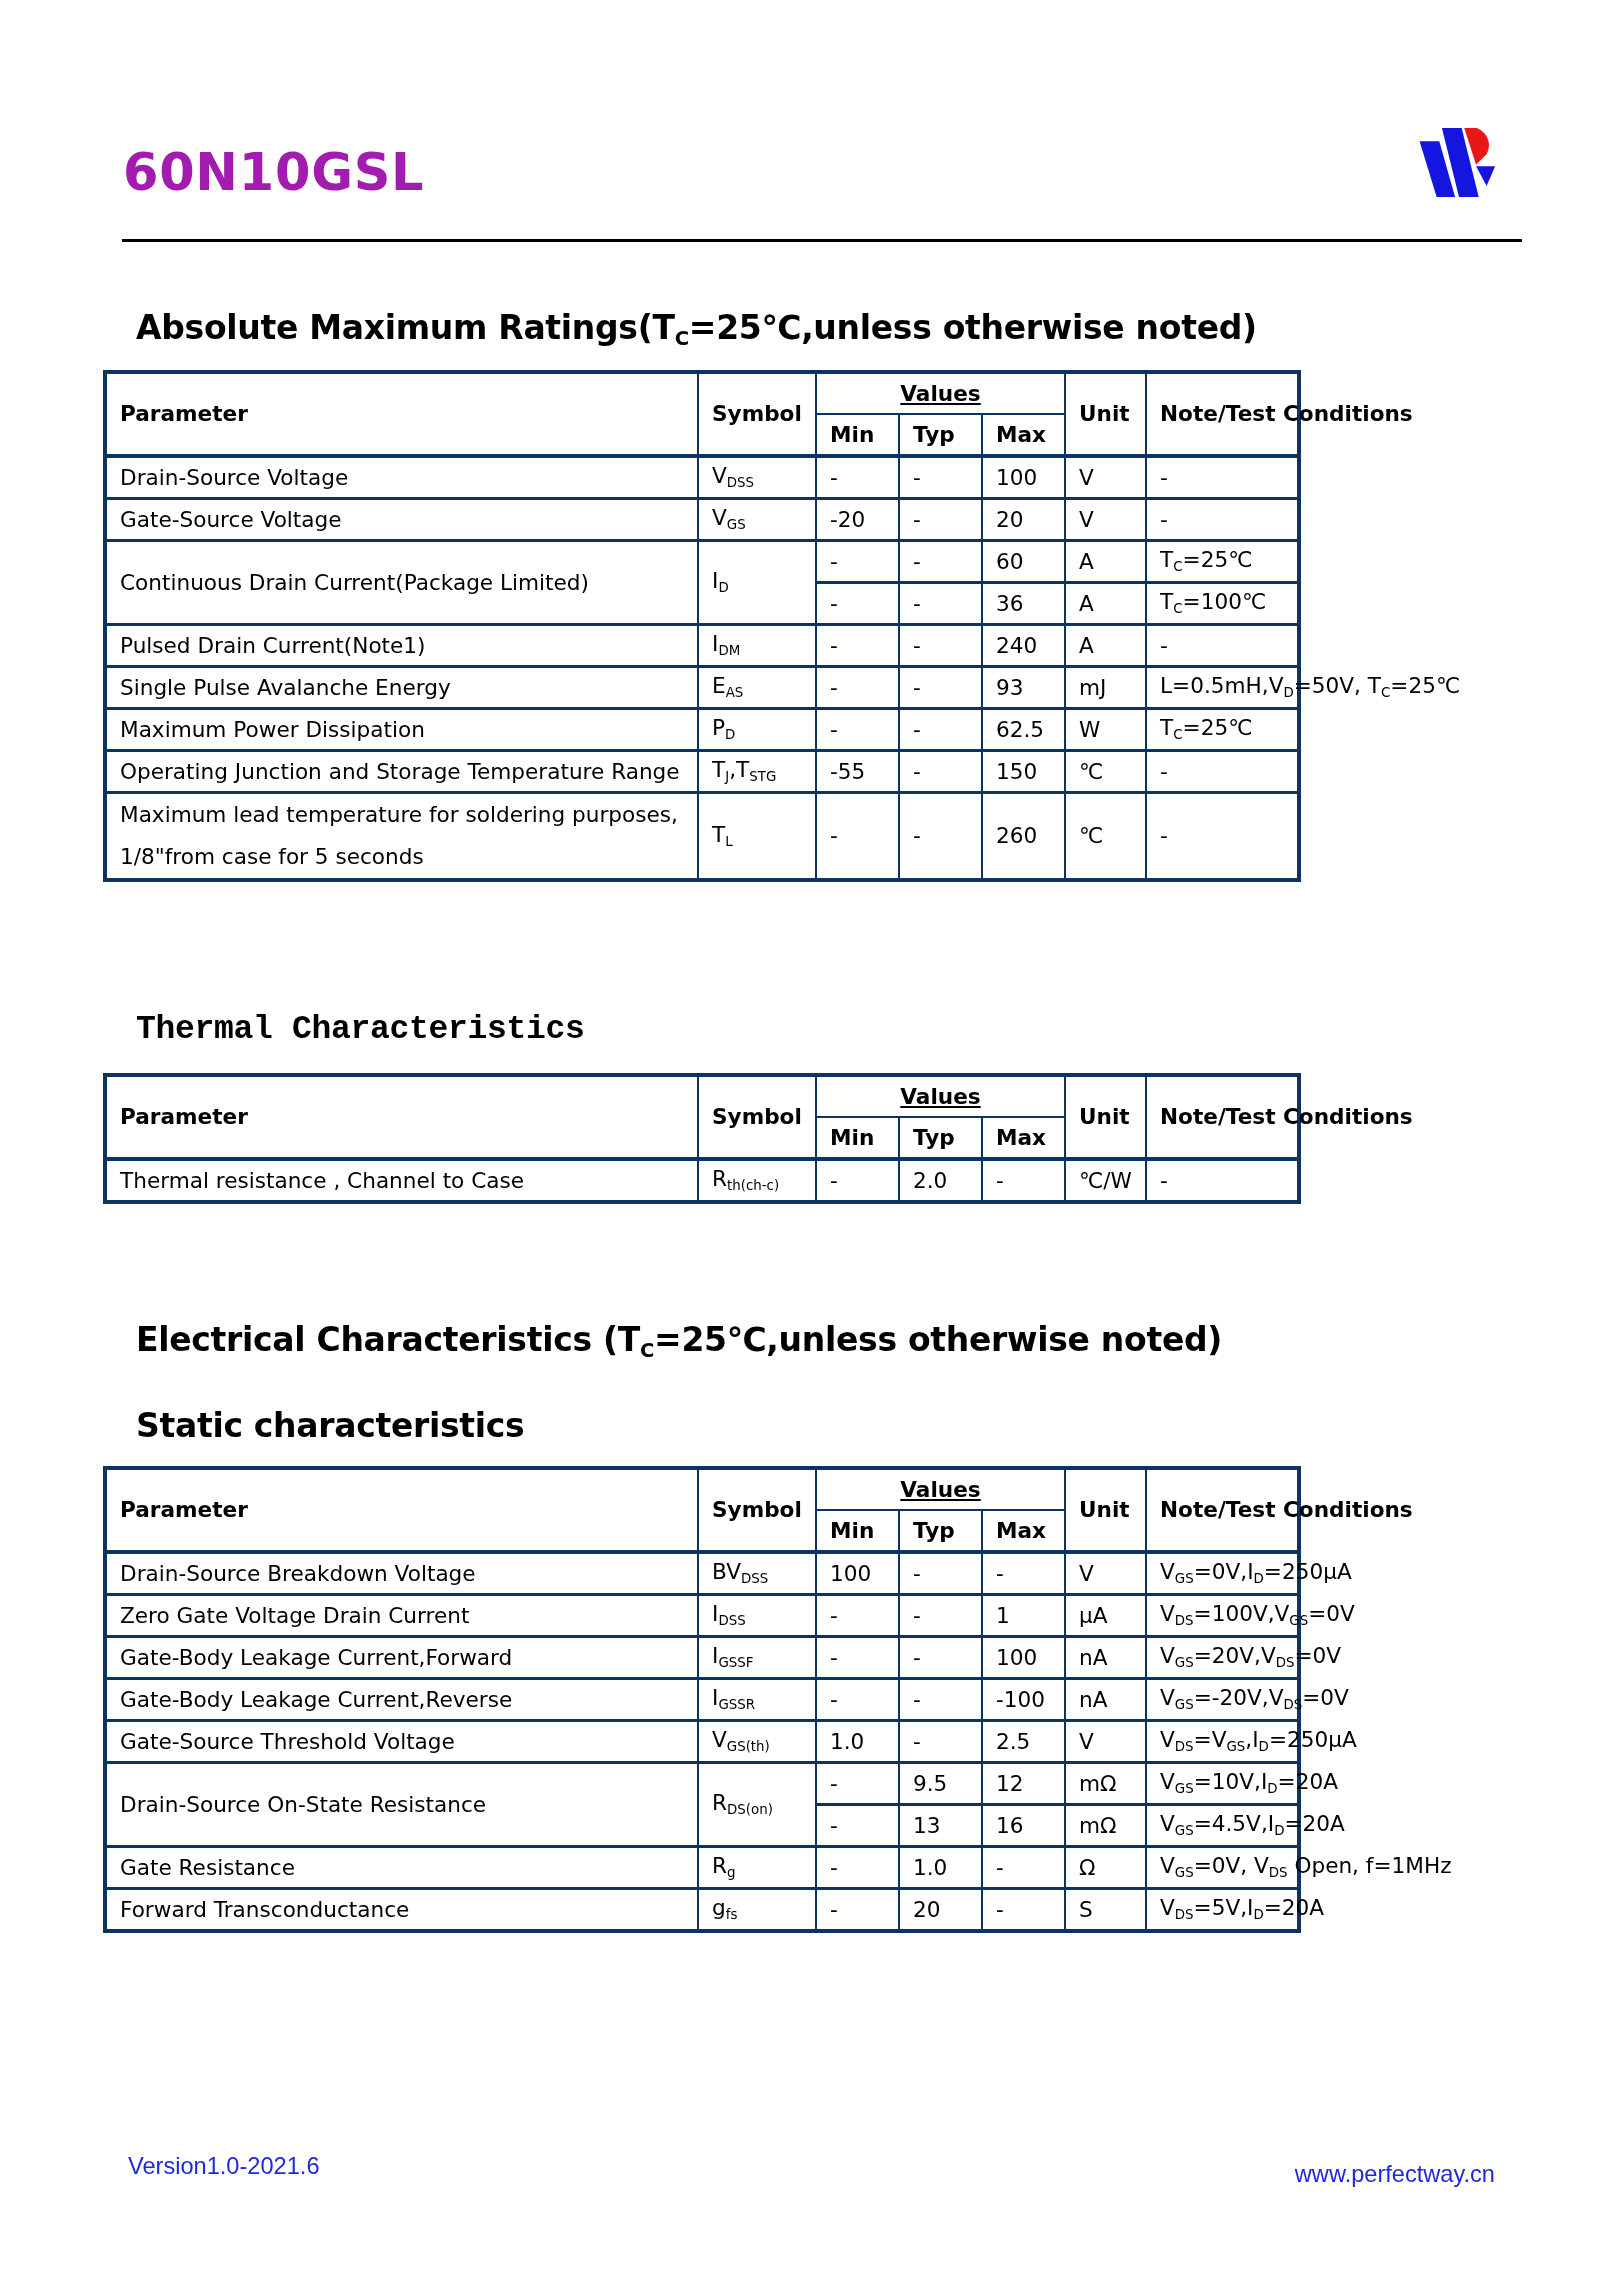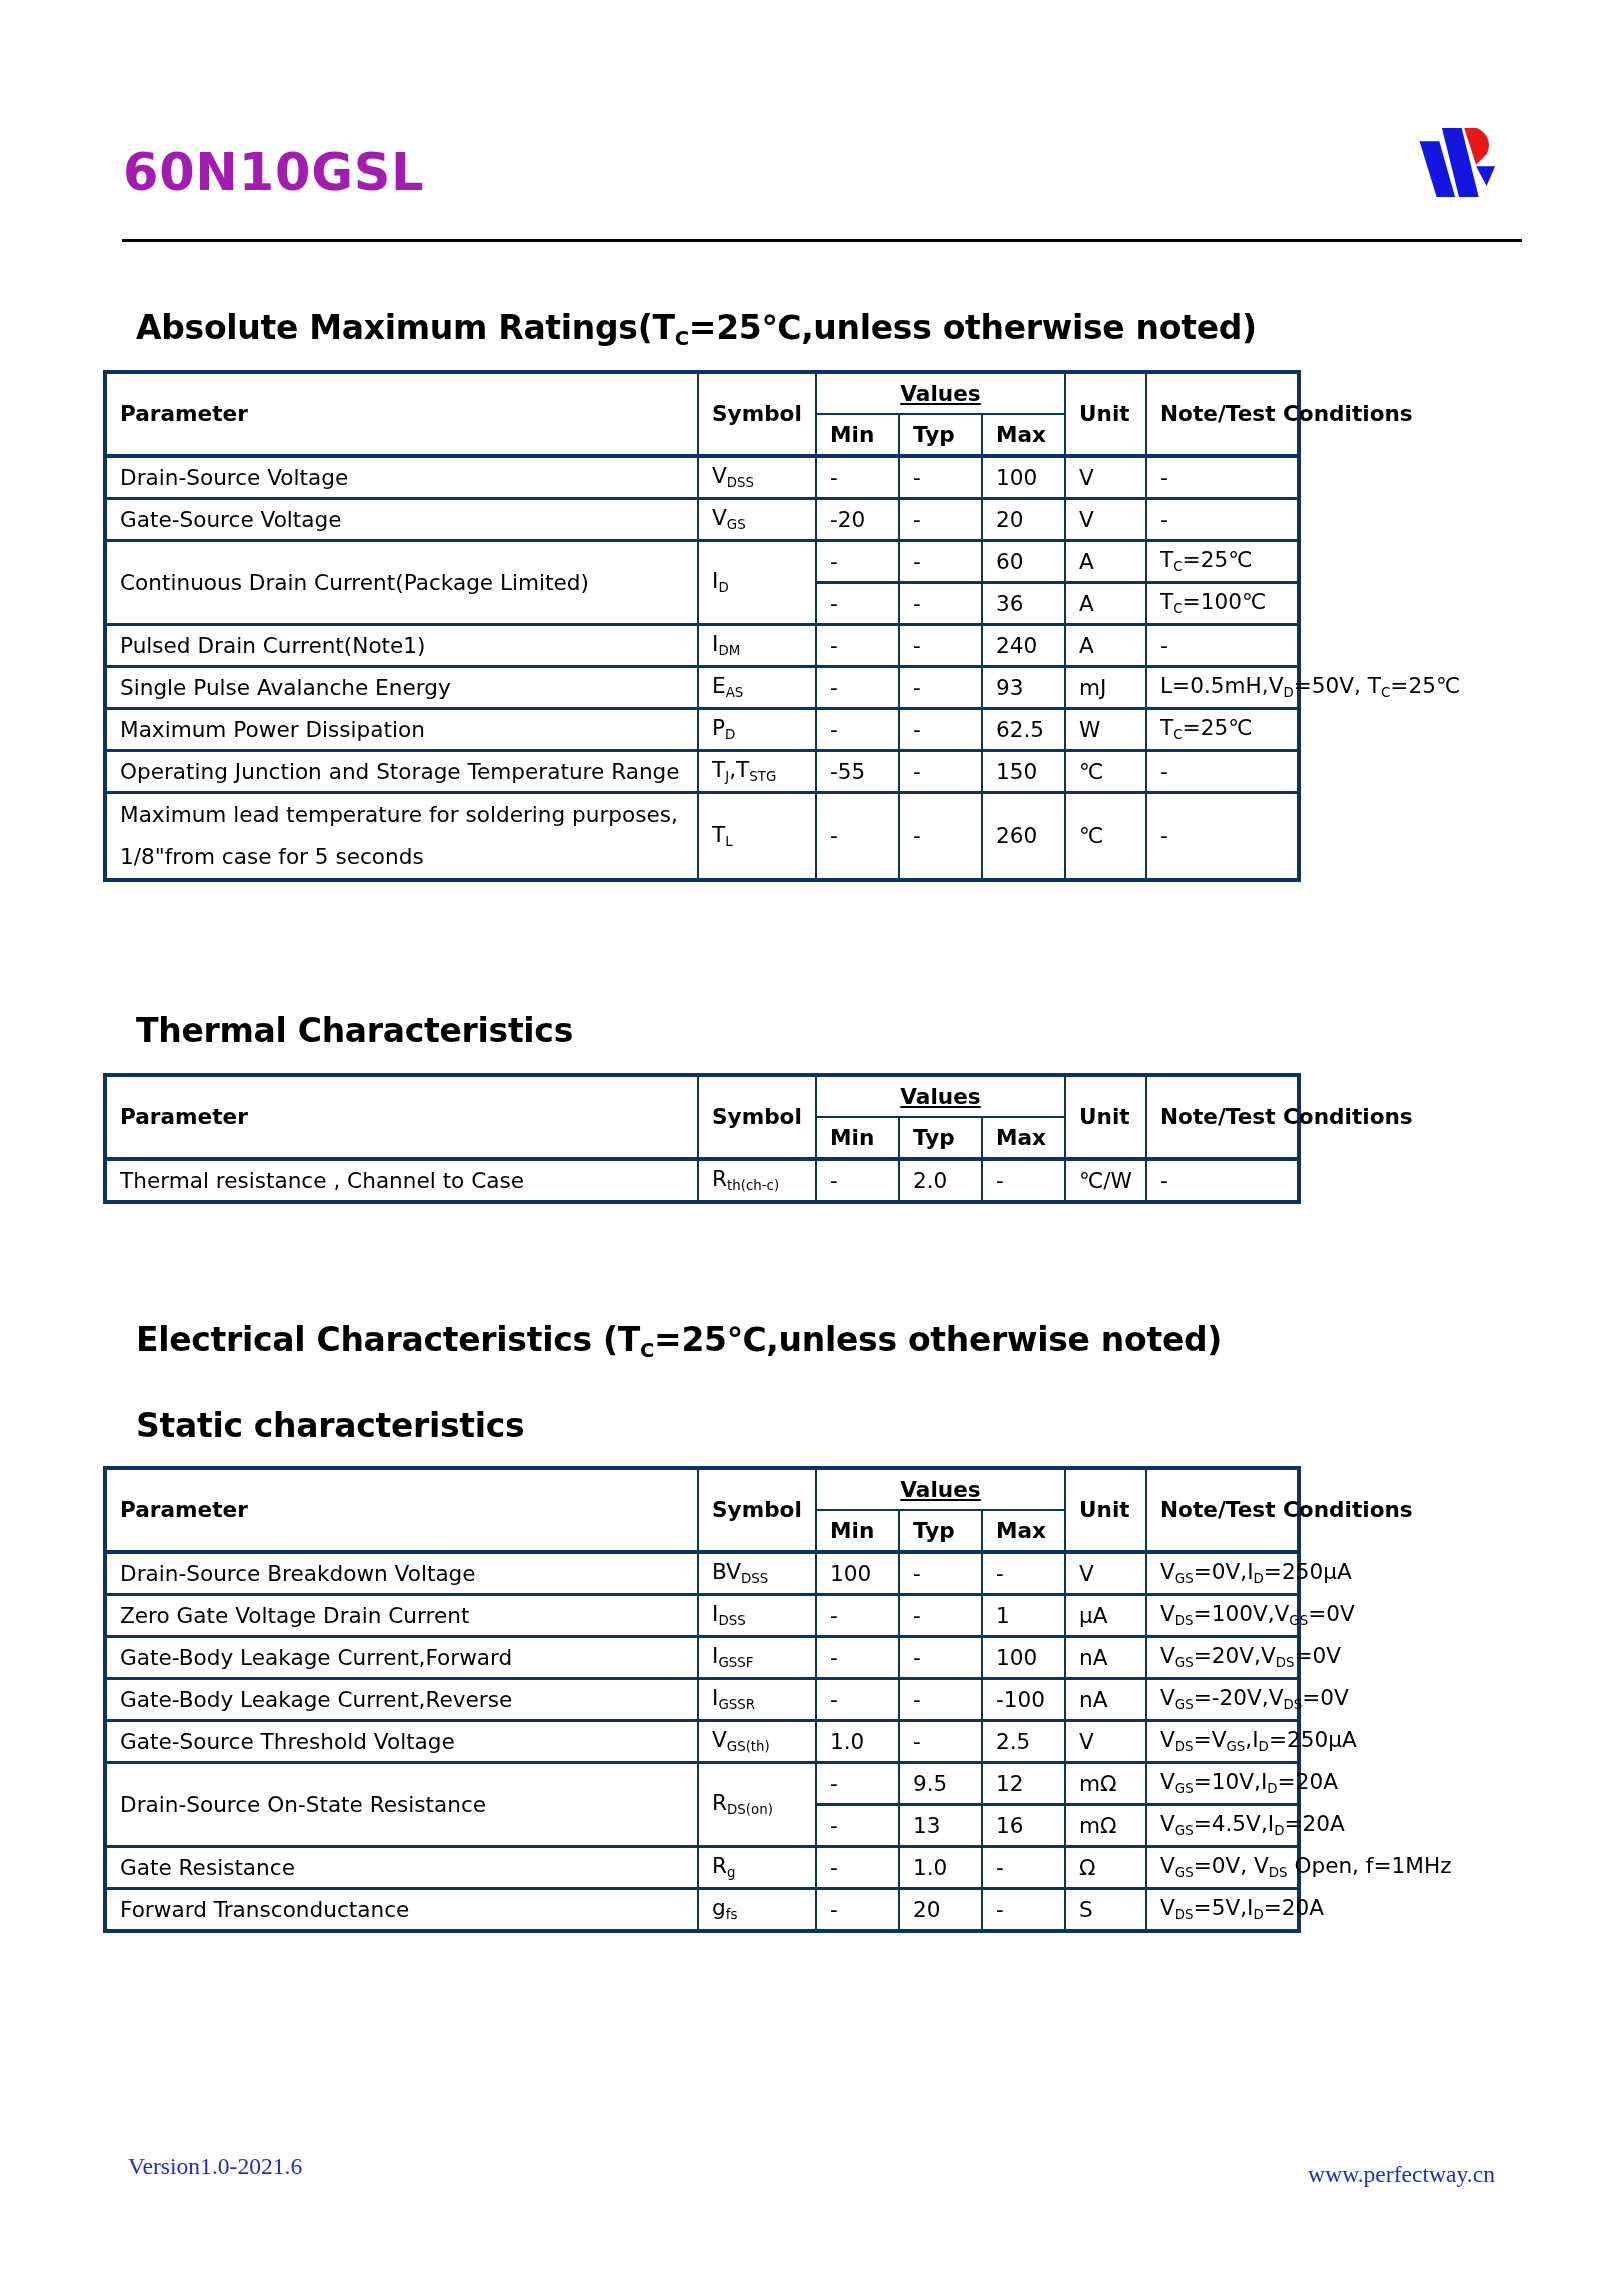--- a/index.html
+++ b/index.html
@@ -35,21 +35,21 @@
   }
   table.spec thead th { font-weight: bold; }
   table.spec thead tr.h1 th.values { text-align: center; padding-left: 0; text-decoration: underline; }
   table.spec thead { border-bottom: 4.6px solid #0c3462; }
   table.spec tbody tr { border-top: 3.9px solid #0c3462; }
   table.spec td.wrap { white-space: normal; line-height: 42px; }
   sub { font-size: 0.62em; vertical-align: -0.3em; }
 
   .footer-left, .footer-right {
     position: absolute; top: 2153px; font-size: 23.6px; color: #1f2ad6;
-    font-family: Liberation Serif, serif;
+    font-family: Liberation Sans, sans-serif;
   }
   .footer-left { left: 128px; }
   .footer-right { right: 128px; margin-top: 8px; }
 </style>
 </head>
 <body>
 
 <div class="title">60N10GSL</div>
 <svg class="logo" viewBox="0 0 140 120">
   <polygon points="10,20 40,20 64,105 36,105" fill="#1515e0"></polygon>
@@ -162,21 +162,21 @@
         <td rowspan="1">T<sub>L</sub></td>
         <td>-</td>
         <td>-</td>
         <td>260</td>
         <td>℃</td>
         <td>-</td>
       </tr>
     </tbody>
   </table>
 
-<div class="section-title" style="top:1011px;">Thermal Characteristics</div>
+<div class="section-title" style="top:1011px;font-family:Liberation Mono, monospace;">Thermal Characteristics</div>
 <table class="spec" id="tbl-thermal" style="top:1073px;">
     <colgroup>
       <col style="width:593px">
       <col style="width:118px">
       <col style="width:83px">
       <col style="width:83px">
       <col style="width:83px">
       <col style="width:81px">
       <col>
     </colgroup>

